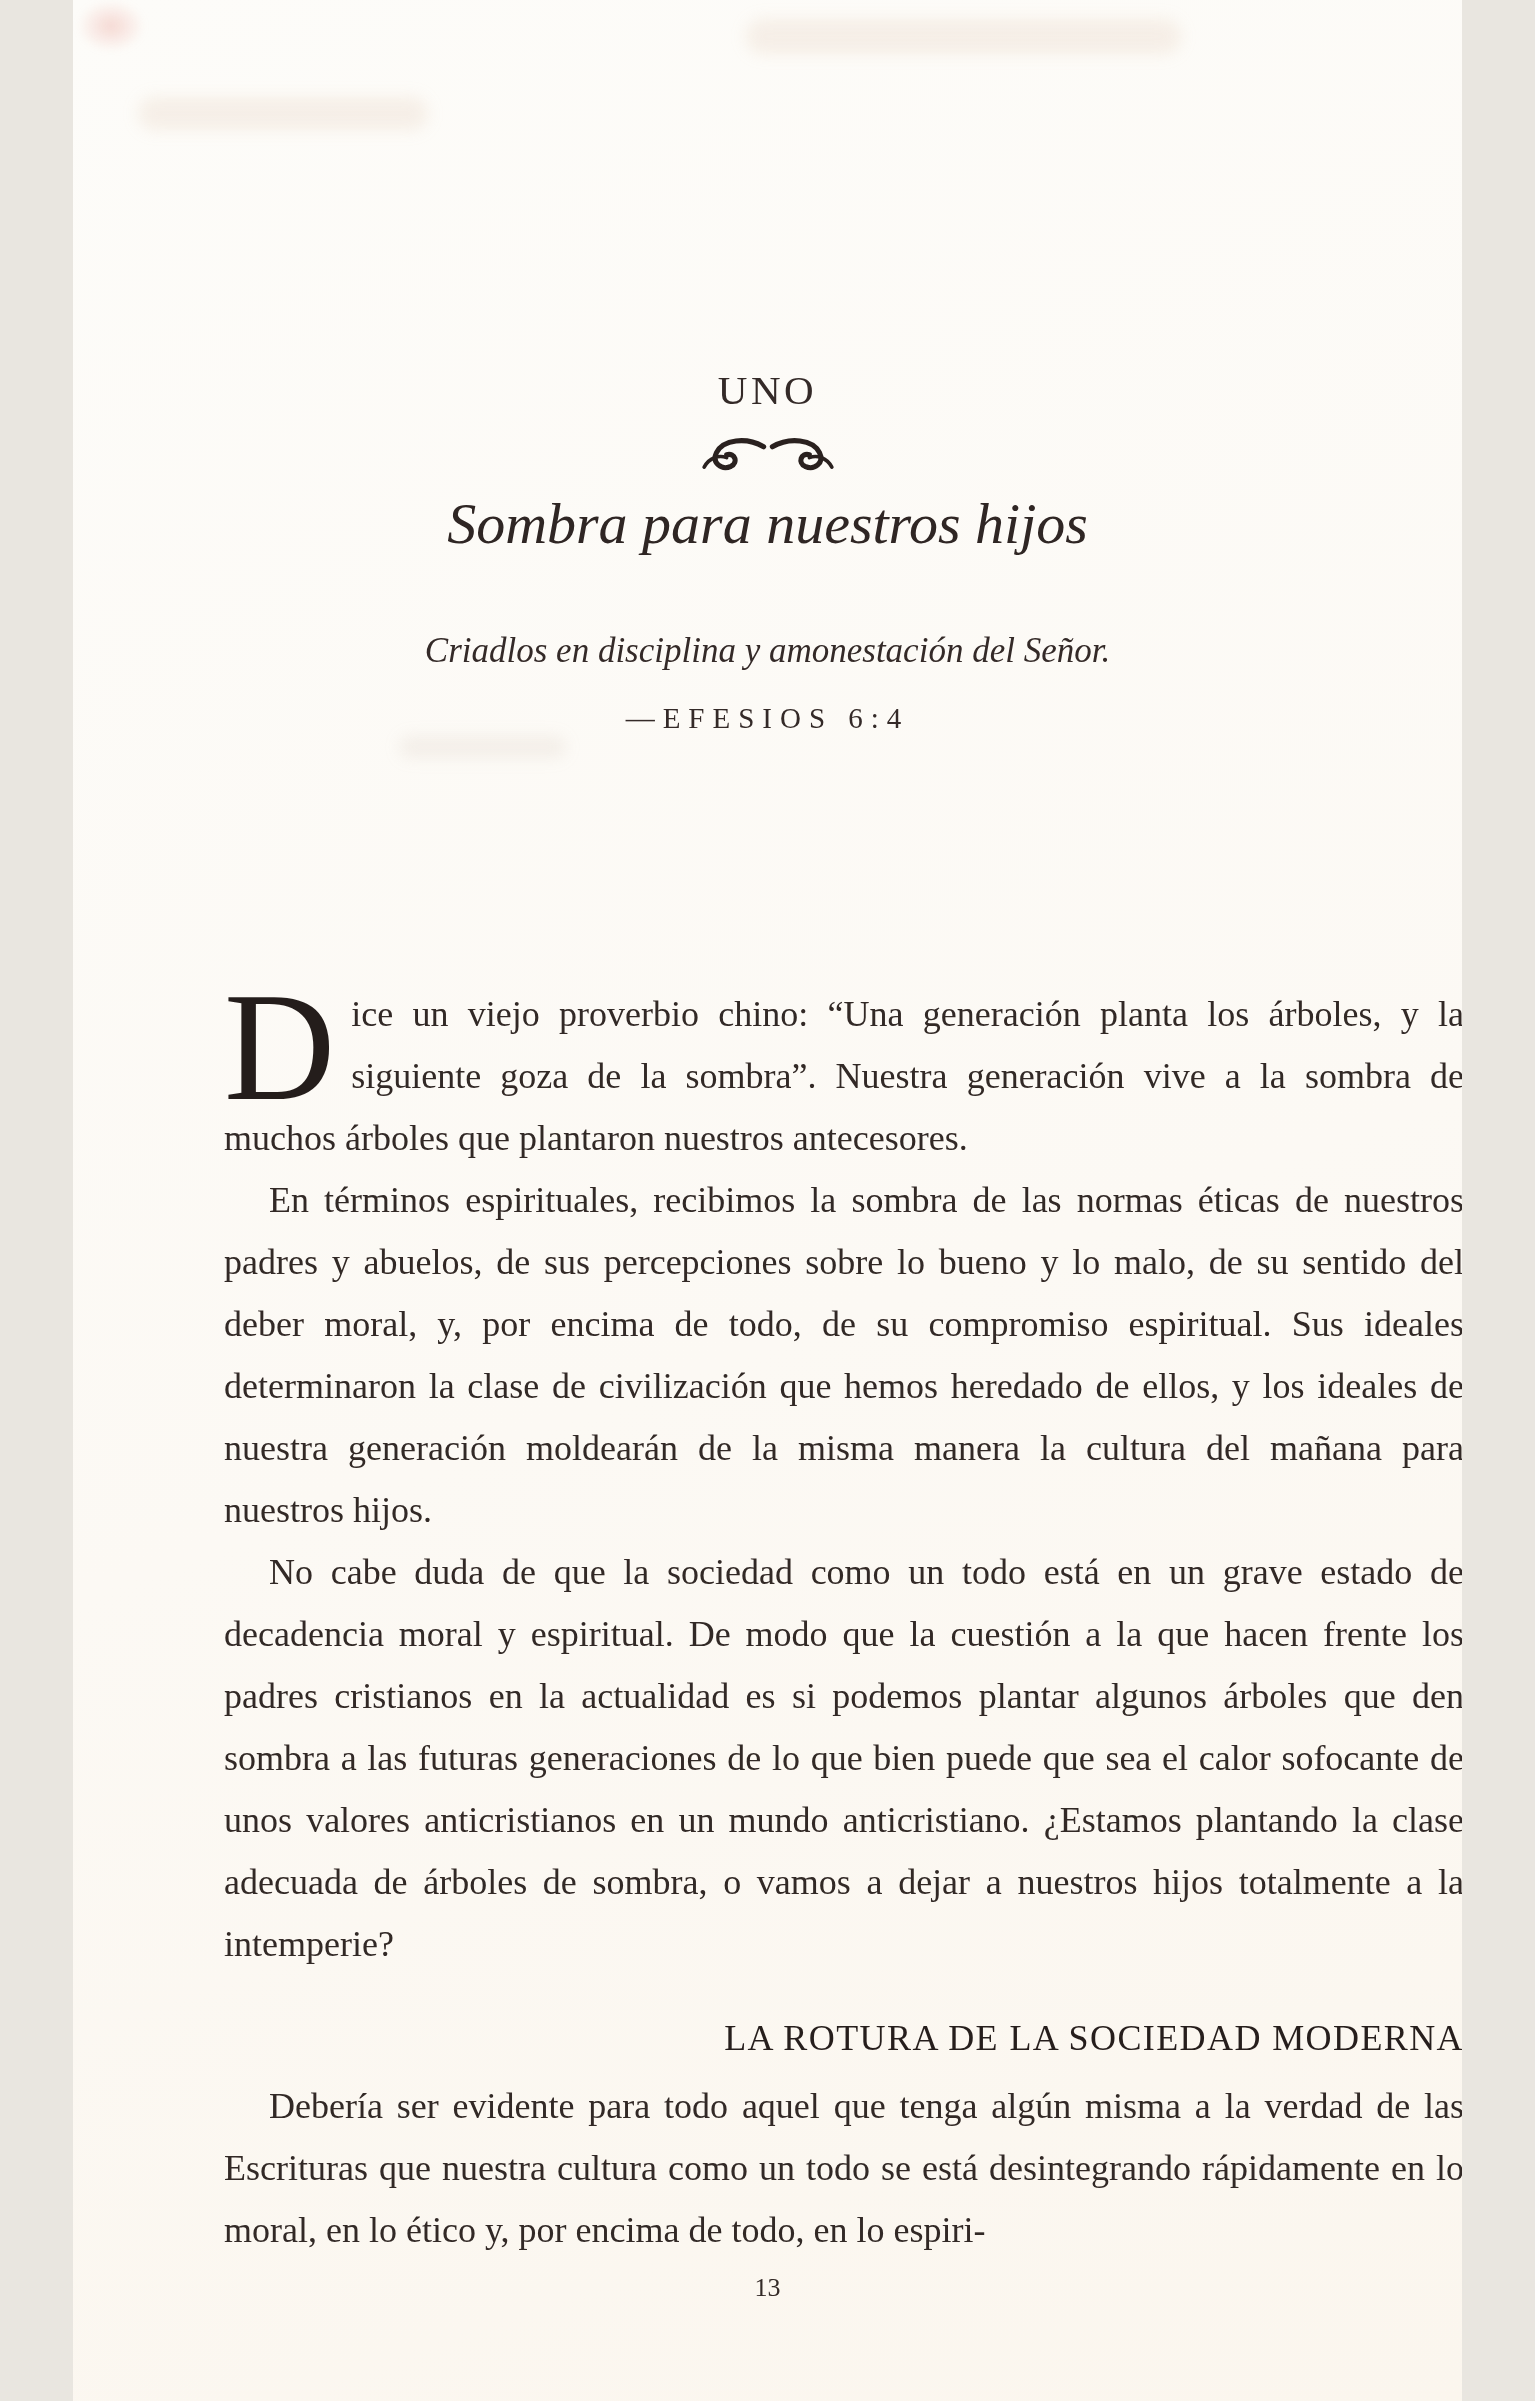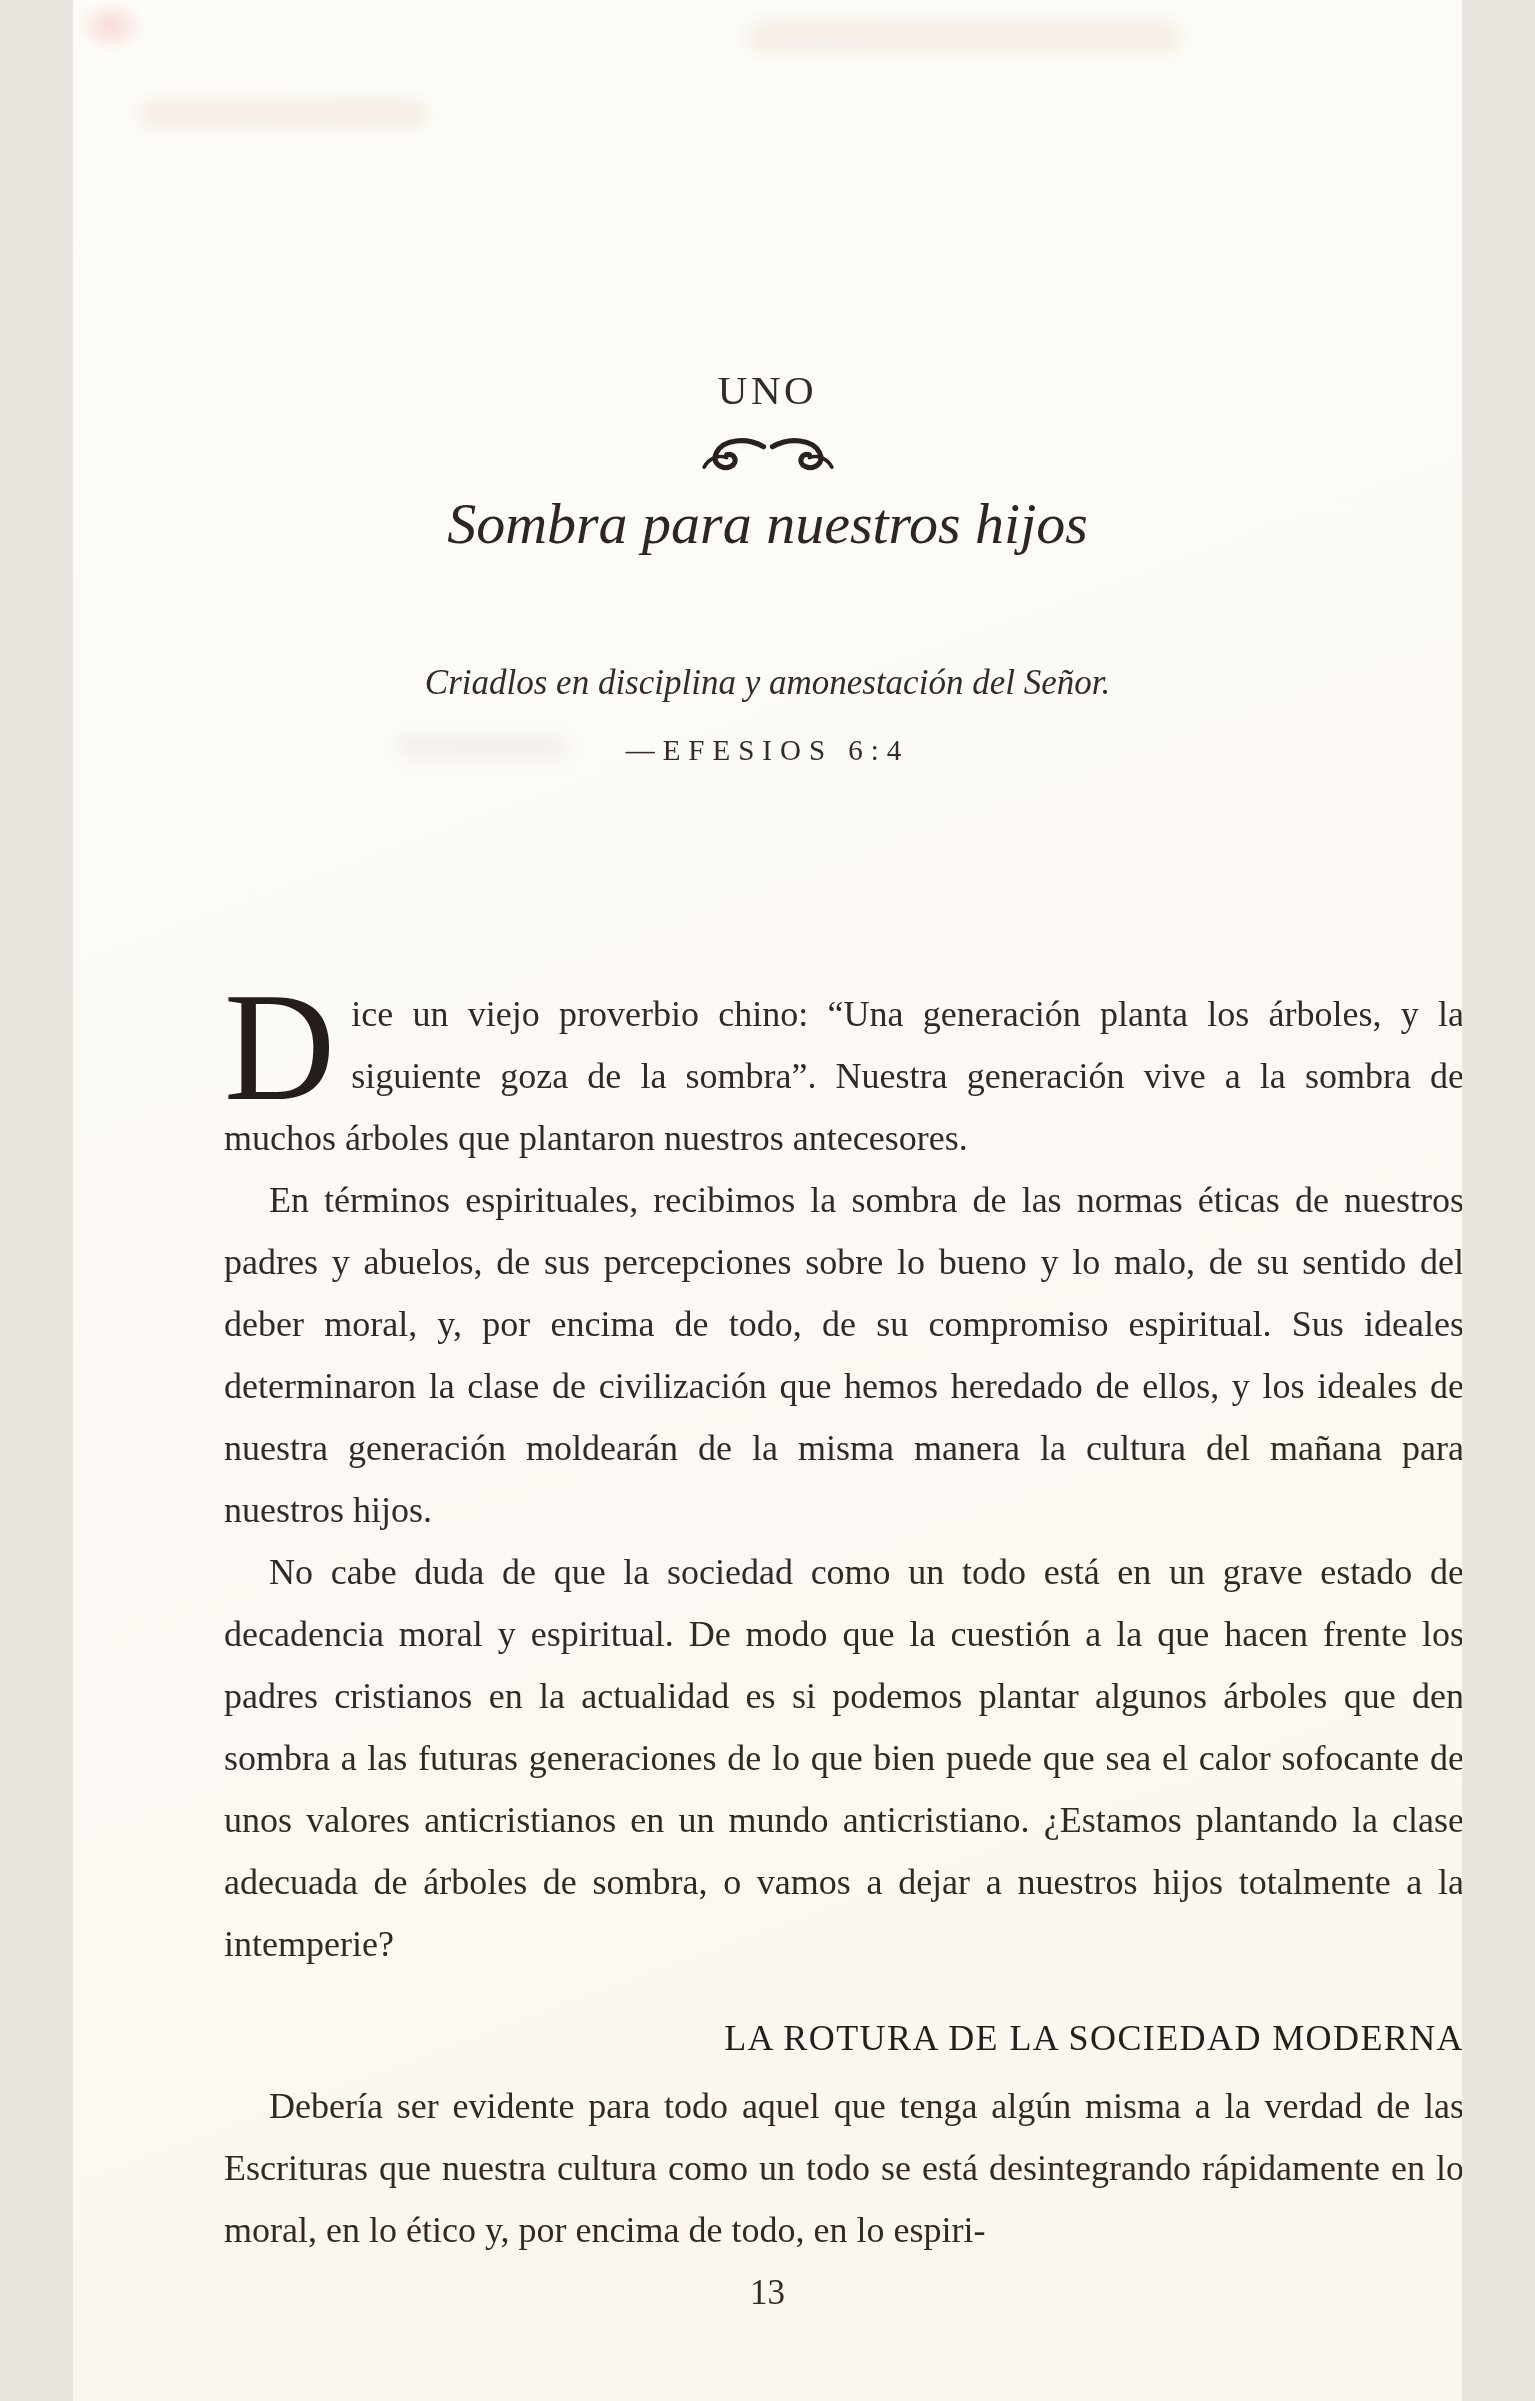--- a/index.html
+++ b/index.html
@@ -70,21 +70,20 @@
   .epigraph {
     position: absolute;
     top: 631px;
     left: 0; right: 0;
     text-align: center;
   }
   .epigraph-quote {
     font-style: italic;
     font-size: 35px;
     color: #342a28;
-    margin-top: 32px;
   }
   .epigraph-attribution {
     margin-top: 31px;
     font-size: 29px;
     letter-spacing: 8px;
     color: #342a28;
   }
 
   .body-text {
     position: absolute;
@@ -114,21 +113,21 @@
     font-size: 36px;
     letter-spacing: 1.4px;
     color: #261e1c;
   }
 
   .page-number {
     position: absolute;
     top: 2273px;
     left: 0; right: 0;
     text-align: center;
-    font-size: 35px;
+    font-size: 26px;
     color: #332a27;
   }
 </style>
 </head>
 <body>
 
 <div class="page">
 
   <div class="corner-smudge"></div>
   <div class="bleed bleed-1"></div>

